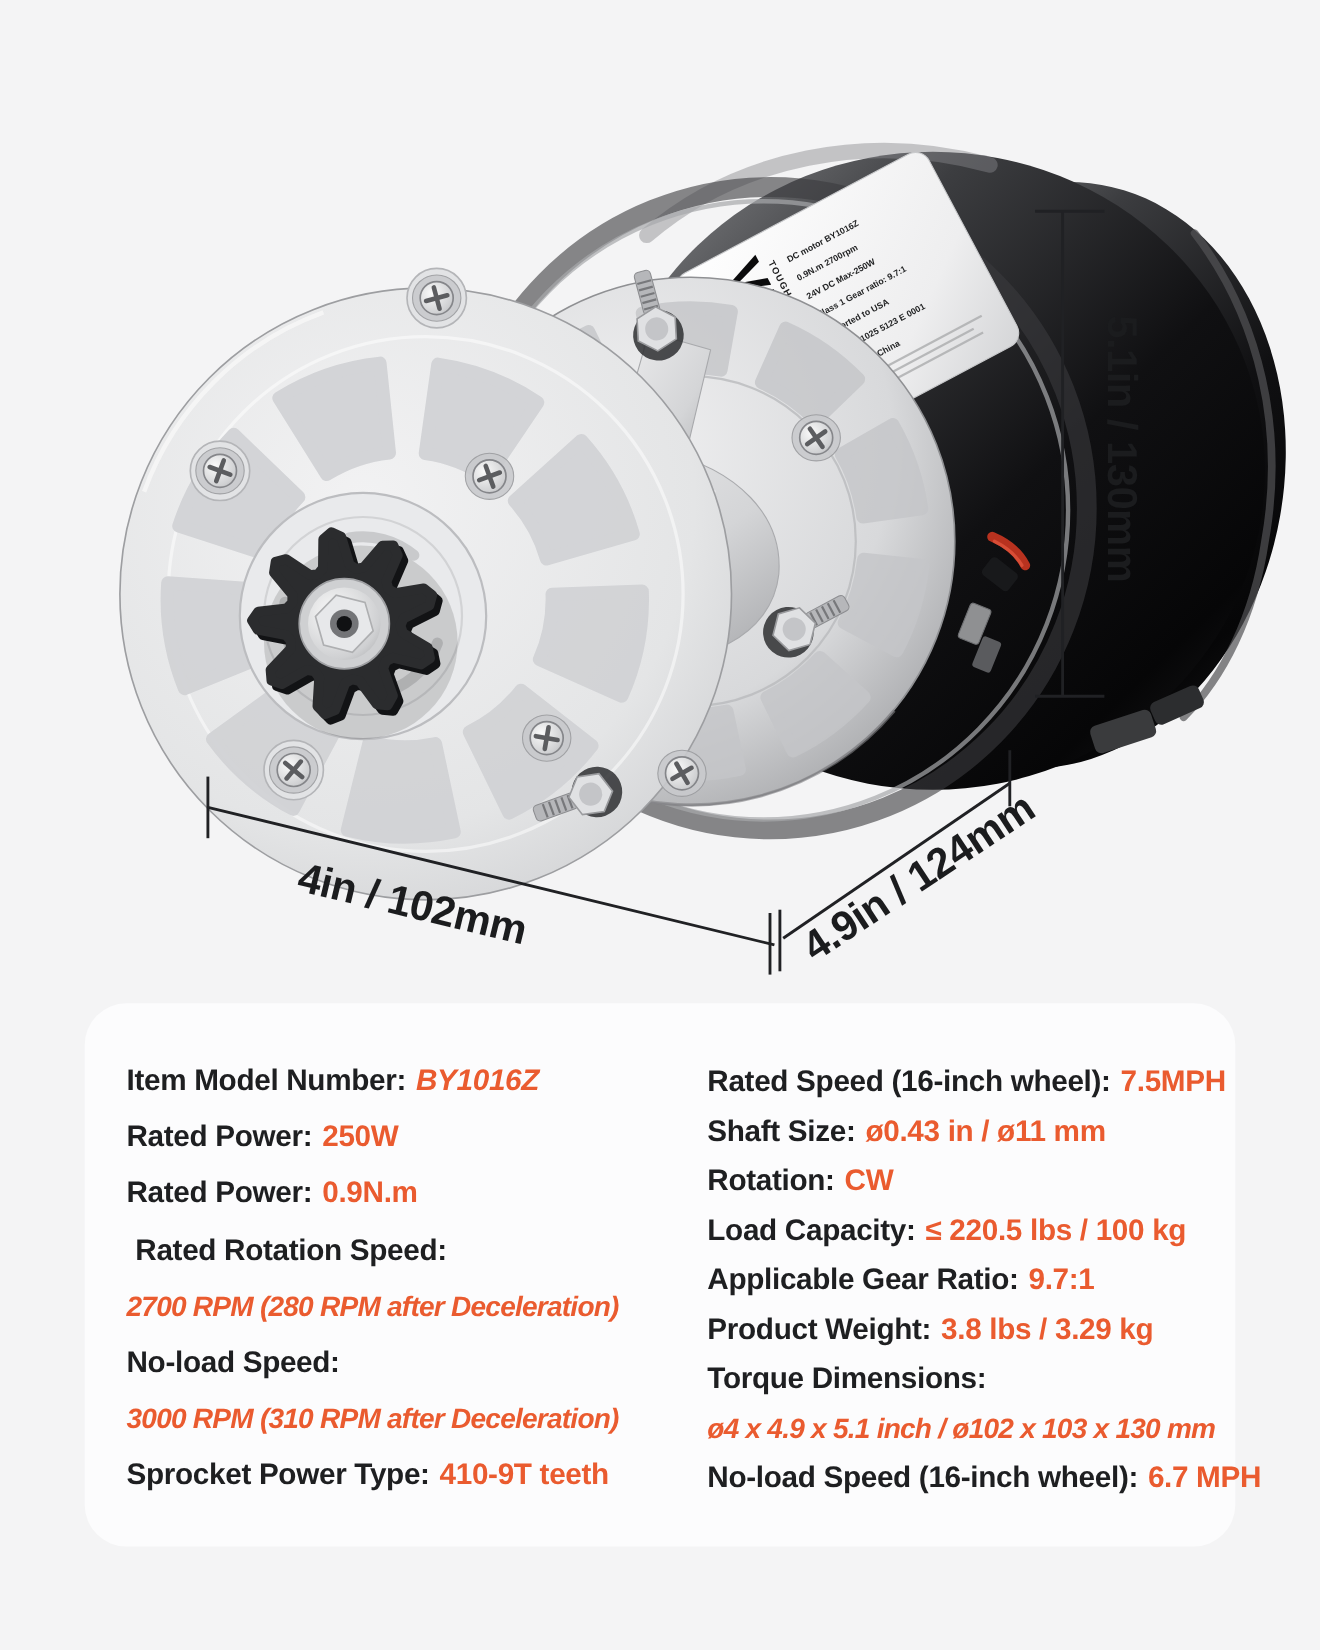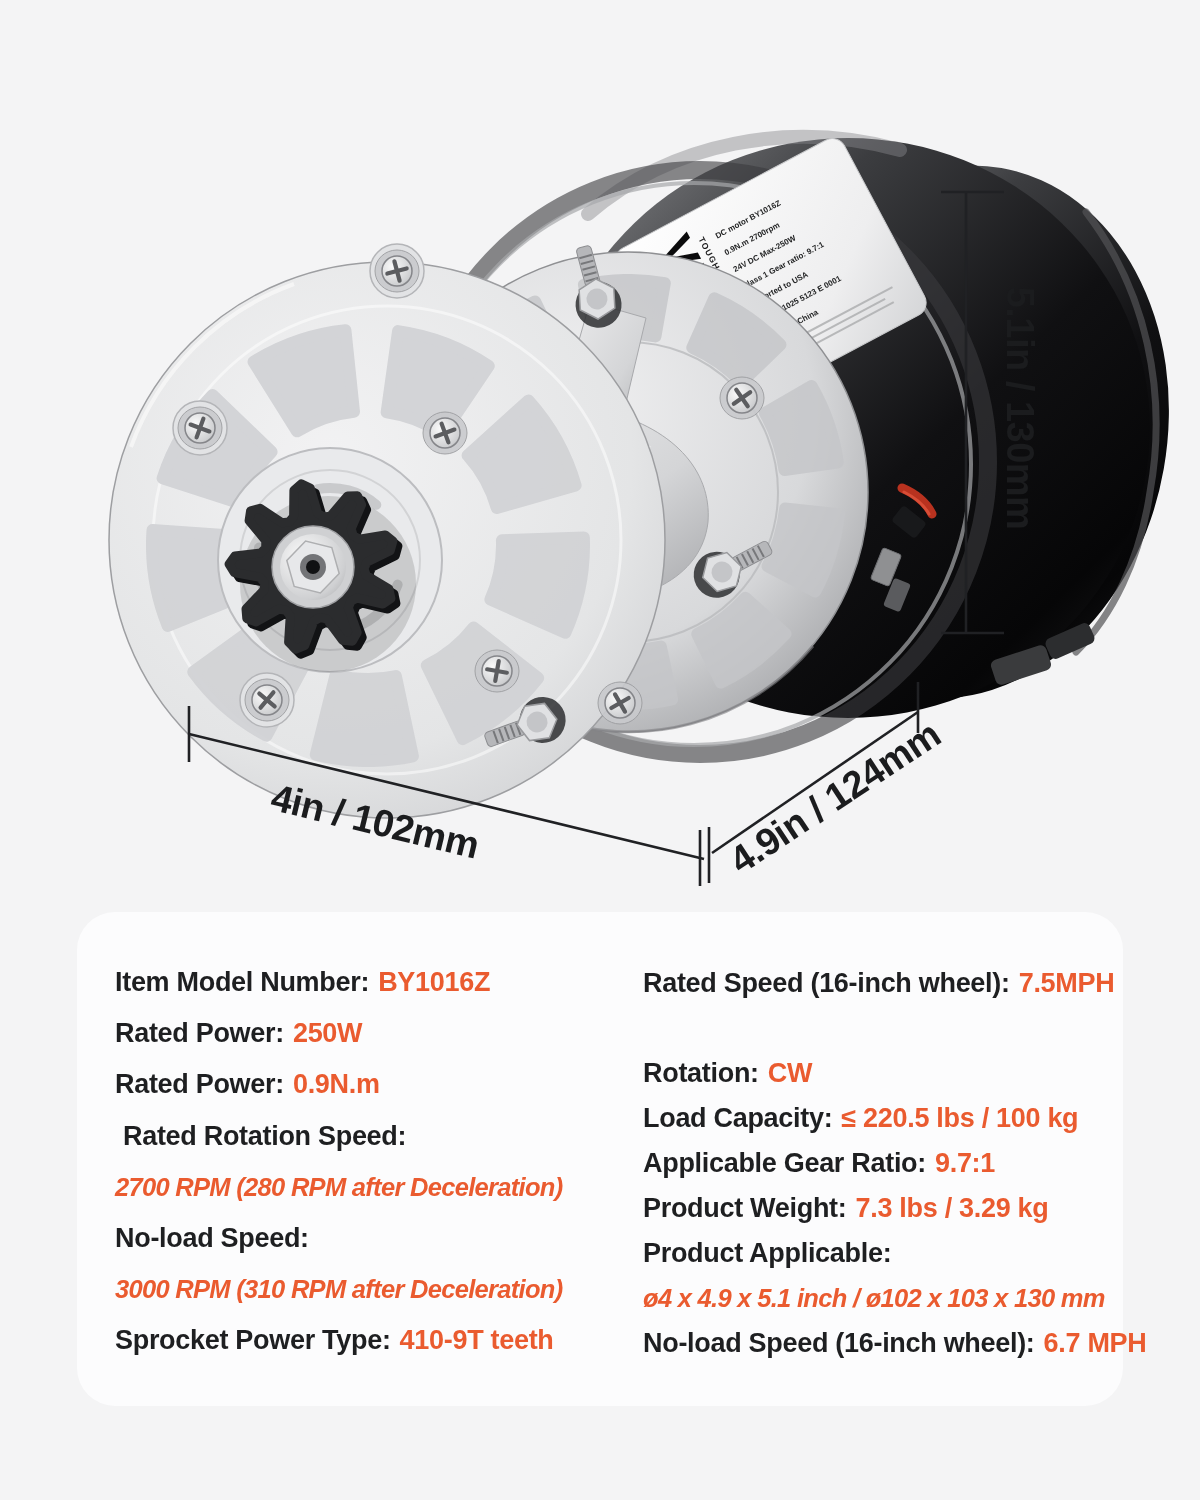--- a/index.html
+++ b/index.html
@@ -18,21 +18,21 @@
   .panel{
     position:absolute;left:77px;top:912px;width:1046px;height:494px;
     background:var(--panel-bg);border-radius:38px;
   }
   .row{
     position:absolute;height:34px;line-height:34px;white-space:nowrap;
     font-size:27px;letter-spacing:-0.3px;color:var(--ink);
   }
   .row .lbl{font-weight:700;}
   .row .val{font-weight:700;color:var(--accent);margin-left:9px;}
-  .row .val.gap-lg{}
+  .row .val.gap-lg{font-style:italic;}
   .row .lbl:empty + .val{margin-left:0;font-style:italic;}
   .row .val.tight{font-size:25.5px;letter-spacing:-0.7px;}
   text.dim{
     font-family:"Liberation Sans", sans-serif;font-weight:700;
     font-size:38px;fill:#1b1c1e;letter-spacing:-0.5px;
   }
   text.brand{font-family:"Liberation Sans", sans-serif;font-weight:800;font-size:47px;fill:#0b0b0c;letter-spacing:1px;}
   text.brand-reg{font-family:"Liberation Sans", sans-serif;font-weight:700;font-size:12px;fill:#0b0b0c;}
   text.tagline{font-family:"Liberation Sans", sans-serif;font-weight:700;font-size:8.5px;fill:#1a1a1b;letter-spacing:1.2px;}
   text.micro{font-family:"Liberation Sans", sans-serif;font-weight:700;font-size:8px;fill:#232425;}
@@ -262,21 +262,22 @@
   <div class="row" style="left:115px;top:965px"><span class="lbl">Item Model Number:</span><span class="val gap-lg">BY1016Z</span></div>
   <div class="row" style="left:115px;top:1016px"><span class="lbl">Rated Power:</span><span class="val">250W</span></div>
   <div class="row" style="left:115px;top:1067px"><span class="lbl">Rated Power:</span><span class="val">0.9N.m</span></div>
   <div class="row" style="left:123px;top:1119px"><span class="lbl">Rated Rotation Speed:</span><span class="val"></span></div>
   <div class="row" style="left:115px;top:1170px"><span class="lbl"></span><span class="val tight">2700 RPM (280 RPM after Deceleration)</span></div>
   <div class="row" style="left:115px;top:1221px"><span class="lbl">No-load Speed:</span><span class="val"></span></div>
   <div class="row" style="left:115px;top:1272px"><span class="lbl"></span><span class="val tight">3000 RPM (310 RPM after Deceleration)</span></div>
   <div class="row" style="left:115px;top:1323px"><span class="lbl">Sprocket Power Type:</span><span class="val">410-9T teeth</span></div>
 
   <div class="row" style="left:643px;top:966px"><span class="lbl">Rated Speed (16-inch wheel):</span><span class="val">7.5MPH</span></div>
+  <div class="row" style="left:643px;top:1011px"><span class="lbl">Shaft Size:</span><span class="val">ø0.43 in / ø11 mm</span></div>
   <div class="row" style="left:643px;top:1056px"><span class="lbl">Rotation:</span><span class="val">CW</span></div>
   <div class="row" style="left:643px;top:1101px"><span class="lbl">Load Capacity:</span><span class="val">≤ 220.5 lbs / 100 kg</span></div>
   <div class="row" style="left:643px;top:1146px"><span class="lbl">Applicable Gear Ratio:</span><span class="val">9.7:1</span></div>
-  <div class="row" style="left:643px;top:1191px"><span class="lbl">Product Weight:</span><span class="val">7.3 lbs / 3.29 kg</span></div>
-  <div class="row" style="left:643px;top:1236px"><span class="lbl">Product Applicable:</span><span class="val"></span></div>
+  <div class="row" style="left:643px;top:1191px"><span class="lbl">Product Weight:</span><span class="val">3.8 lbs / 3.29 kg</span></div>
+  <div class="row" style="left:643px;top:1236px"><span class="lbl">Torque Dimensions:</span><span class="val"></span></div>
   <div class="row" style="left:643px;top:1281px"><span class="lbl"></span><span class="val tight">ø4 x 4.9 x 5.1 inch / ø102 x 103 x 130 mm</span></div>
   <div class="row" style="left:643px;top:1326px"><span class="lbl">No-load Speed (16-inch wheel):</span><span class="val">6.7 MPH</span></div>
 
 </div>
 
 </body></html>

